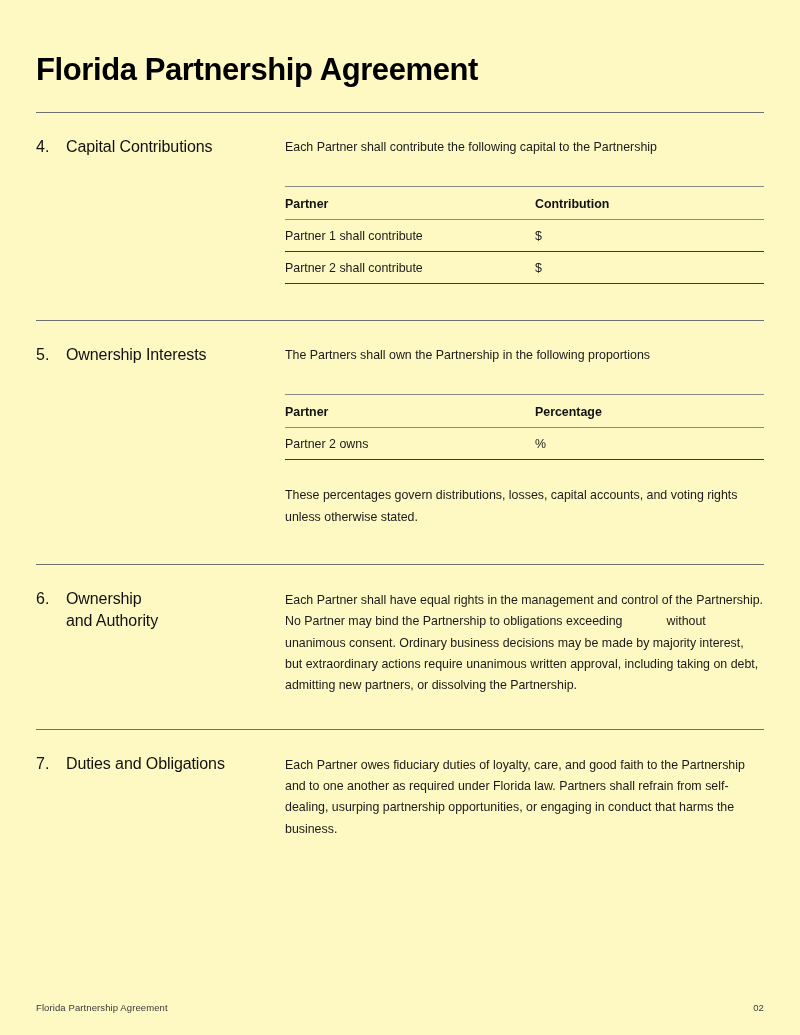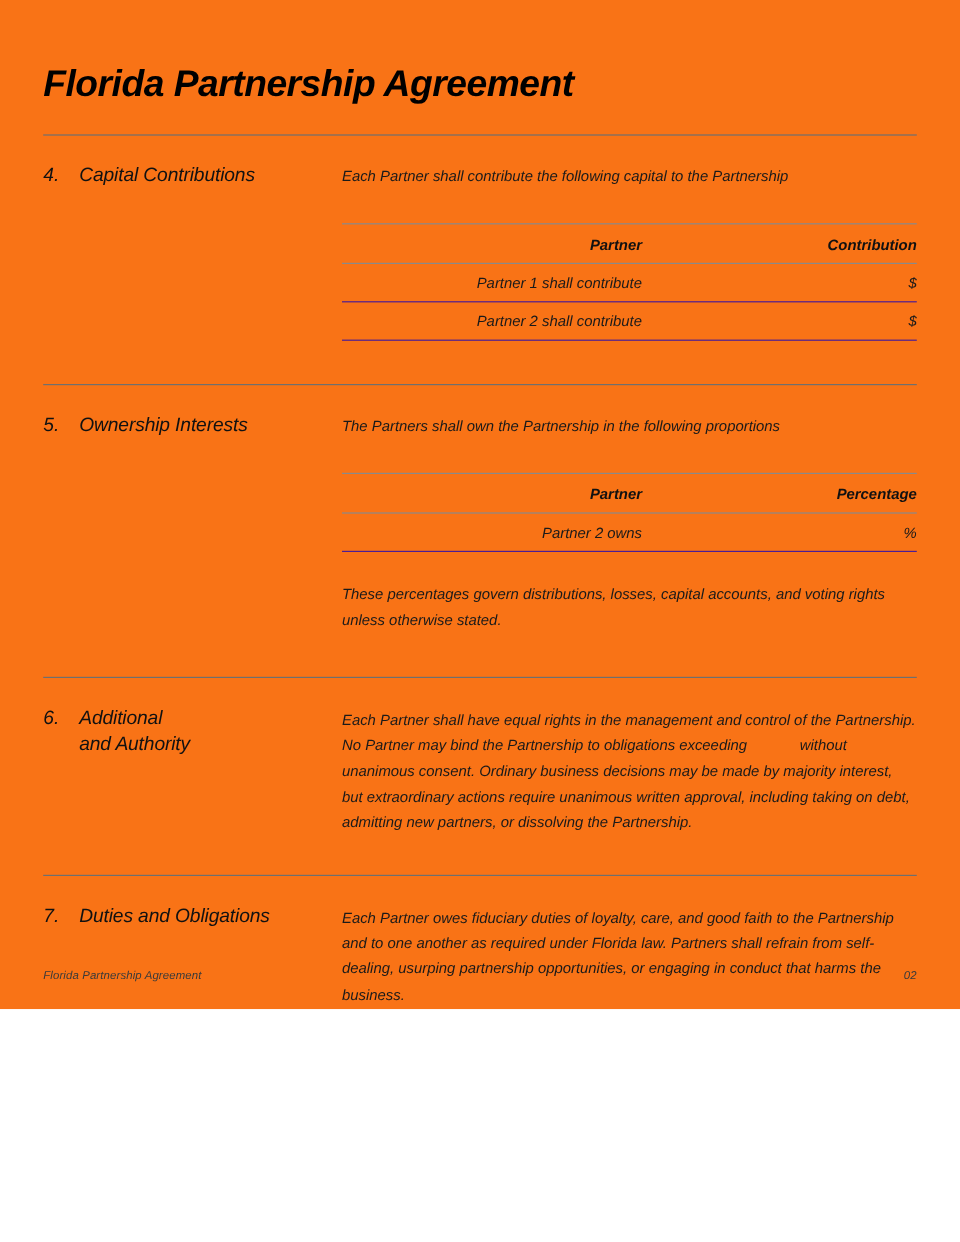--- a/index.html
+++ b/index.html
@@ -8,25 +8,24 @@
     background: #ffffff;
   }
   body {
     font-family: "Liberation Sans", "DejaVu Sans", sans-serif;
     color: #111111;
     -webkit-font-smoothing: antialiased;
   }
   .page {
     position: relative;
     width: 800px;
-    height: 841px;
-    background: #f97316;
+    height: 1035px;
+    background: #fef9c3;
     box-sizing: border-box;
     overflow: hidden;
-    font-style: italic;
   }
 
   
   .doc-title {
     position: absolute;
     left: 36px;
     top: 30px;
     font-size: 31px;
     font-weight: 700;
     letter-spacing: -0.4px;
@@ -94,21 +93,21 @@
 
   
   .tbl {
     width: 100%;
     border-collapse: collapse;
     margin-top: 29px;
     margin-bottom: 0;
     table-layout: fixed;
   }
   .tbl th, .tbl td {
-    text-align: right;
+    text-align: left;
     font-size: 12.4px;
     padding: 0;
     vertical-align: middle;
   }
   .tbl thead th {
     font-weight: 700;
     color: #111111;
     height: 31px;
     border-top: 1px solid #8a8a8a;
     border-bottom: 1px solid #8a8a8a;
@@ -208,21 +207,21 @@
           </tbody>
         </table>
         <p class="para after-table">These percentages govern distributions, losses, capital accounts, and voting rights unless otherwise stated.</p>
       </div>
     </section>
 
     <section class="section section-6">
       <div class="sec-head">
         <div class="sec-num">6.</div>
         <div class="sec-title">
-          <span>Additional</span><br>
+          <span>Ownership</span><br>
           <span>and Authority</span>
         </div>
       </div>
       <div class="sec-body">
         <p class="para"><span>Each Partner shall have equal rights in the management and control of the Partnership. No Partner may bind the Partnership to obligations exceeding</span><span class="blank"></span><span>without unanimous consent. Ordinary business decisions may be made by majority interest, but extraordinary actions require unanimous written approval, including taking on debt, admitting new partners, or dissolving the Partnership.</span></p>
       </div>
     </section>
 
     <section class="section section-7">
       <div class="sec-head">

